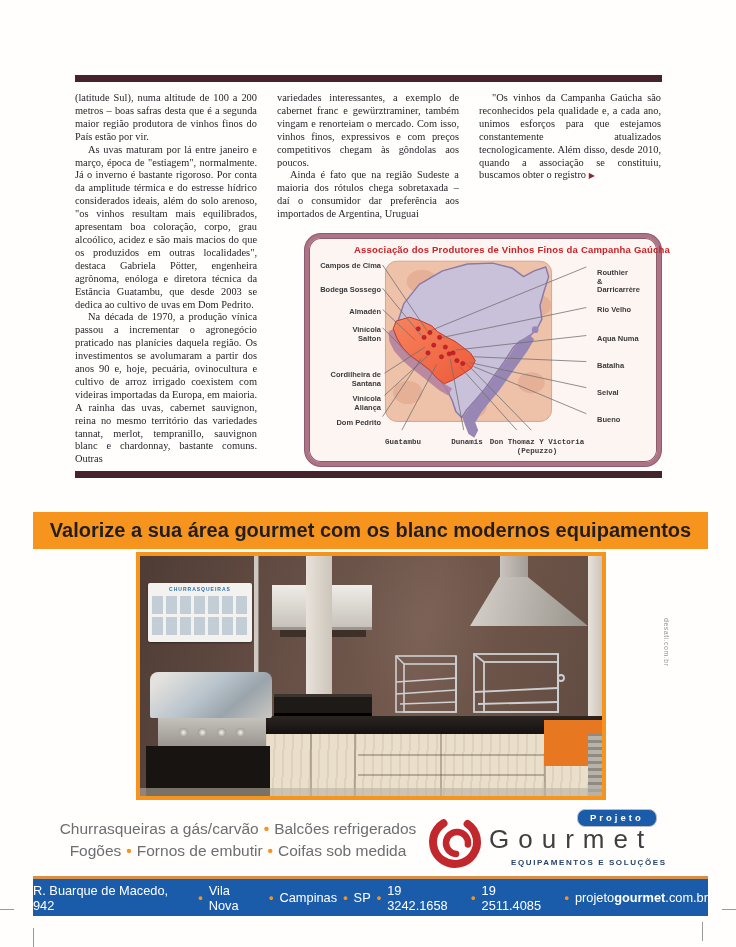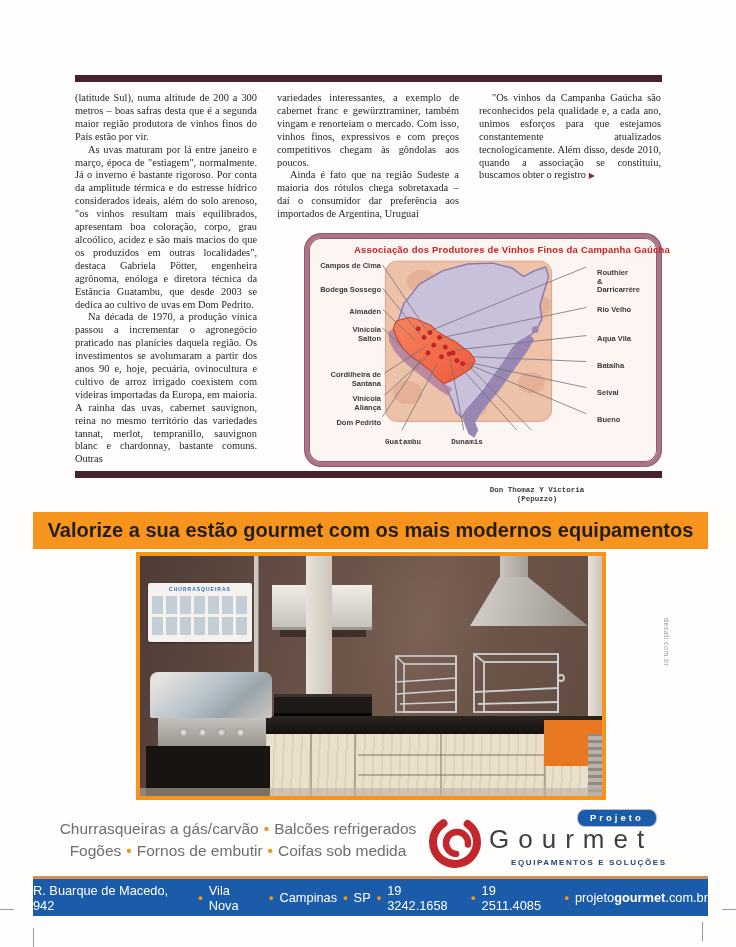--- a/index.html
+++ b/index.html
@@ -95,21 +95,21 @@
 </style>
 </head>
 <body>
 
 <div class="page">
 
   <div class="rule rule-top"></div>
 
   <div class="article">
     <div class="col">
-      <p>(latitude Sul), numa altitude de 200 a 300 metros – boas safras desta que é a segunda maior região produtora de vinhos finos do País estão por vir.</p>
+      <p>(latitude Sul), numa altitude de 100 a 200 metros – boas safras desta que é a segunda maior região produtora de vinhos finos do País estão por vir.</p>
       <p class="indent">As uvas maturam por lá entre janeiro e março, época de "estiagem", normalmente. Já o inverno é bastante rigoroso. Por conta da amplitude térmica e do estresse hídrico considerados ideais, além do solo arenoso, "os vinhos resultam mais equilibrados, apresentam boa coloração, corpo, grau alcoólico, acidez e são mais macios do que os produzidos em outras localidades", destaca Gabriela Pötter, engenheira agrônoma, enóloga e diretora técnica da Estância Guatambu, que desde 2003 se dedica ao cultivo de uvas em Dom Pedrito.</p>
       <p class="indent">Na década de 1970, a produção vínica passou a incrementar o agronegócio praticado nas planícies daquela região. Os investimentos se avolumaram a partir dos anos 90 e, hoje, pecuária, ovinocultura e cultivo de arroz irrigado coexistem com videiras importadas da Europa, em maioria. A rainha das uvas, cabernet sauvignon, reina no mesmo território das variedades tannat, merlot, tempranillo, sauvignon blanc e chardonnay, bastante comuns. Outras</p>
     </div>
     <div class="col">
       <p>variedades interessantes, a exemplo de cabernet franc e gewürztraminer, também vingam e renorteiam o mercado. Com isso, vinhos finos, expressivos e com preços competitivos chegam às gôndolas aos poucos.</p>
       <p class="indent">Ainda é fato que na região Sudeste a maioria dos rótulos chega sobretaxada – daí o consumidor dar preferência aos importados de Argentina, Uruguai</p>
     </div>
     <div class="col">
       <p class="indent"><span>"Os vinhos da Campanha Gaúcha são reconhecidos pela qualidade e, a cada ano, unimos esforços para que estejamos constantemente atualizados tecnologicamente. Além disso, desde 2010, quando a associação se constituiu, buscamos obter o registro </span><span class="cont-arrow">▶</span></p>
     </div>
@@ -186,36 +186,36 @@
     <div class="map-label lab-left" style="top:70px;">Almadén</div>
     <div class="map-label lab-left" style="top:88px;">Vinícola
 Salton</div>
     <div class="map-label lab-left" style="top:133px;">Cordilheira de
 Santana</div>
     <div class="map-label lab-left" style="top:157px;">Vinícola
 Aliança</div>
     <div class="map-label lab-left" style="top:181px;">Dom Pedrito</div>
     <div class="map-label lab-bottom" style="left:64px;top:200px;width:60px;">Guatambu</div>
     <div class="map-label lab-bottom" style="left:128px;top:200px;width:60px;">Dunamis</div>
-    <div class="map-label lab-bottom" style="left:180px;top:200px;width:96px;margin-top:48px;">Don Thomaz Y Victoria
+    <div class="map-label lab-bottom" style="left:180px;top:200px;width:96px;">Don Thomaz Y Victoria
 (Pepuzzo)</div>
     <div class="map-label lab-right" style="top:31px;">Routhier
 &amp;
 Darricarrère</div>
     <div class="map-label lab-right" style="top:68px;">Rio Velho</div>
-    <div class="map-label lab-right" style="top:97px;">Aqua Vila</div>
+    <div class="map-label lab-right" style="top:97px;">Aqua Numa</div>
     <div class="map-label lab-right" style="top:124px;">Batalha</div>
     <div class="map-label lab-right" style="top:151px;">Seival</div>
     <div class="map-label lab-right" style="top:178px;">Bueno</div>
   </div>
 
   <div class="rule rule-bottom"></div>
 
   <div class="ad">
-    <div class="banner">Valorize a sua estão gourmet com os mais modernos equipamentos</div>
+    <div class="banner">Valorize a sua área gourmet com os blanc modernos equipamentos</div>
 
     <div class="photo">
       <div class="wall-sheen"></div>
       <div class="poster">
         <div class="poster-title">CHURRASQUEIRAS</div>
         <div class="poster-row"></div>
         <div class="poster-row"></div>
       </div>
       <div class="pipe"></div>
       <div class="hood-rect"></div>

